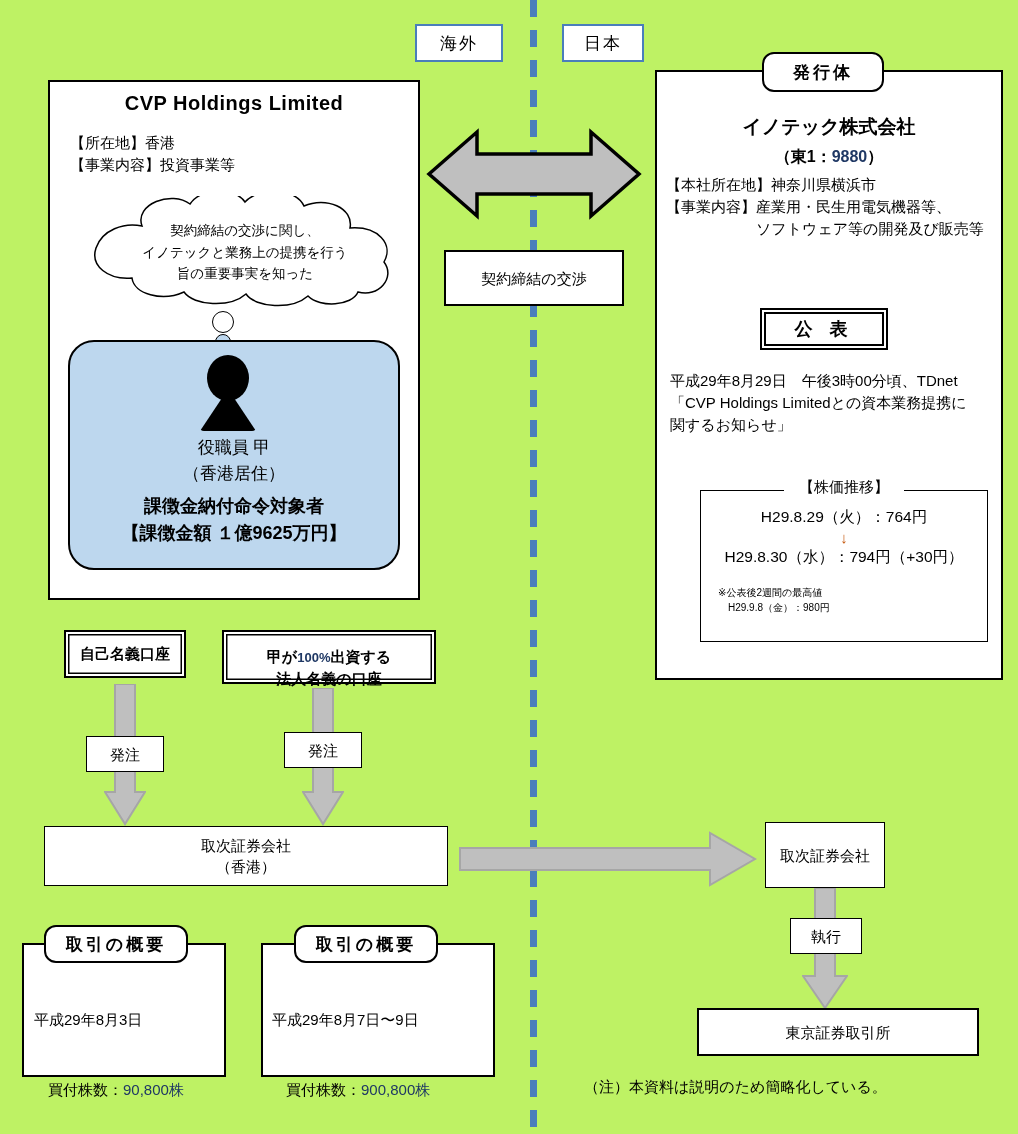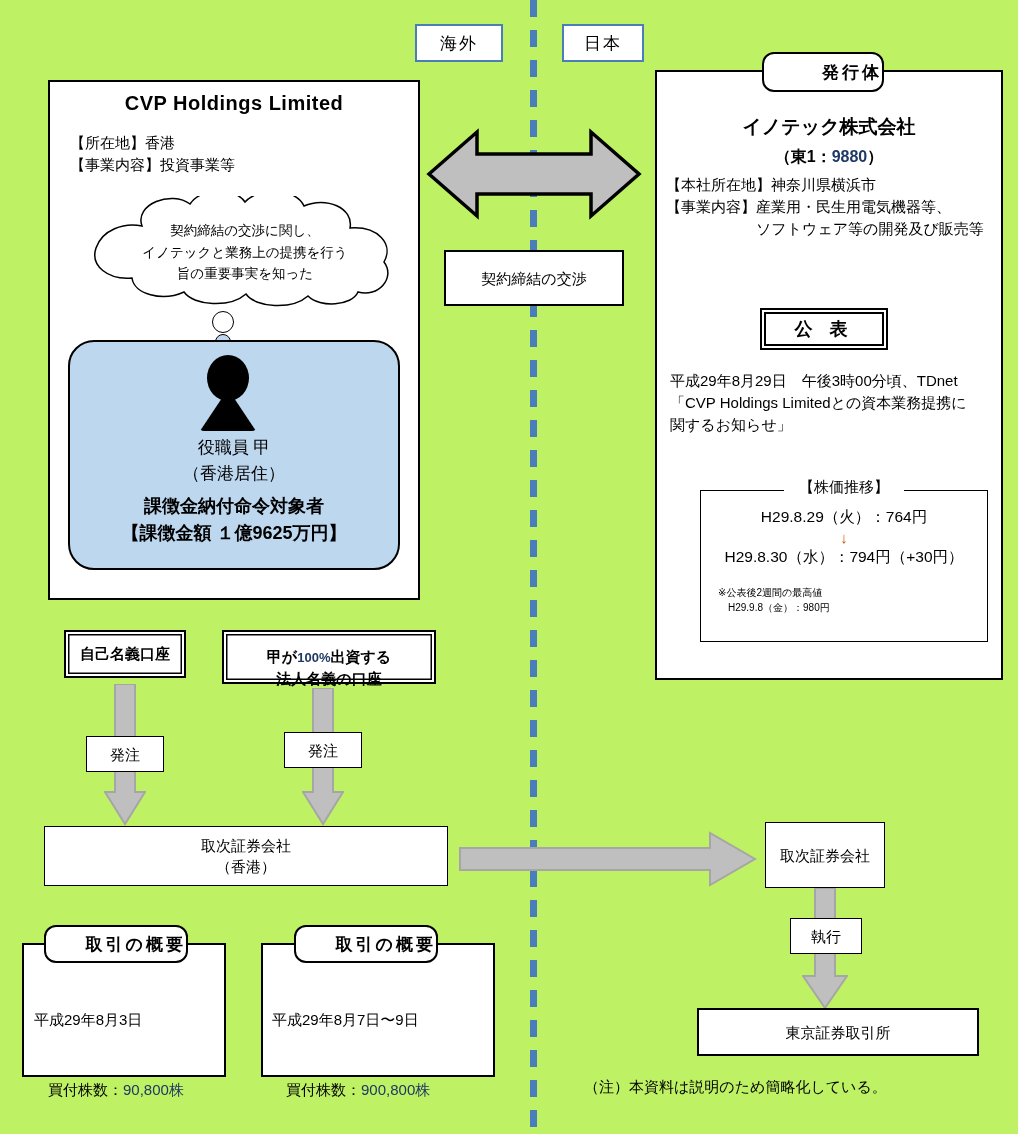--- a/index.html
+++ b/index.html
@@ -43,21 +43,21 @@
   .outer-box {
     border: 2.5px solid #000;
     background: #ffffff;
   }
 
   
   .chip-round {
     border: 2.5px solid #000;
     background: #ffffff;
     border-radius: 12px;
-    display: flex; align-items: center; justify-content: flex-end;
+    display: flex; align-items: center; justify-content: center;
     font-size: 17px; font-weight: bold; letter-spacing: 3px;
   }
   
   .chip-double {
     border: 2px solid #000;
     background: #ffffff;
     display: flex; align-items: center; justify-content: center;
     font-size: 18px; font-weight: bold; letter-spacing: 6px;
     box-shadow: inset 0 0 0 2px #fff, inset 0 0 0 4px #000;
   }

